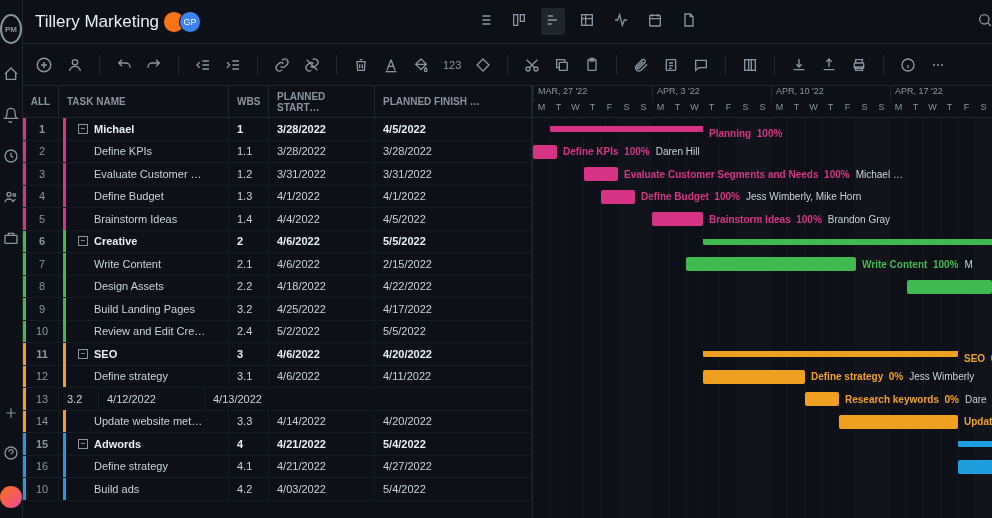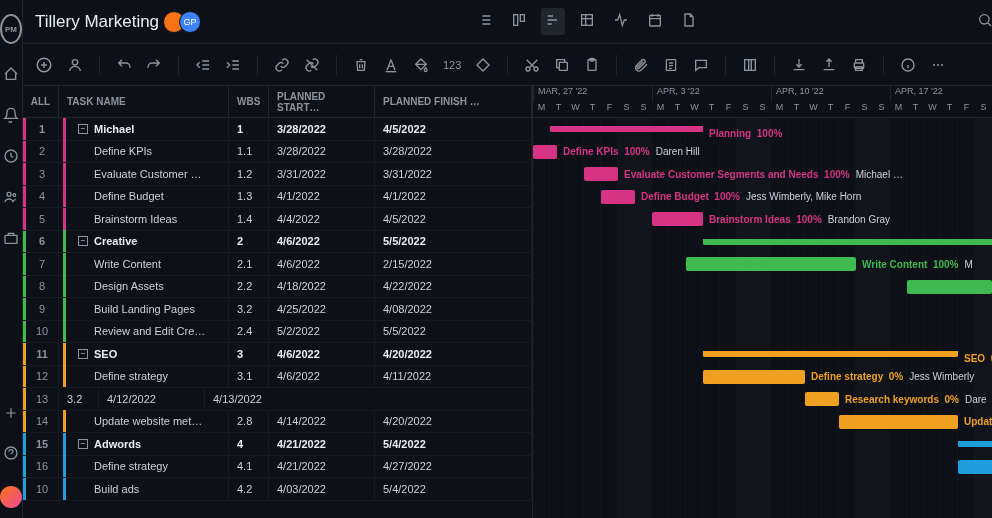--- a/index.html
+++ b/index.html
@@ -372,21 +372,21 @@
   <div class="c-end">4/22/2022</div>
             </div>
             <div class="grow">
               <div class="c-all" style="border-left-color:#3fb950">9</div>
   <div class="c-name">
                 <span class="bar" style="background:#3fb950"></span>
                 <span style="padding-left:16px">Build Landing Pages</span>
               </div>
   <div class="c-wbs">3.2</div>
   <div class="c-start">4/25/2022</div>
-  <div class="c-end">4/08/2022</div>
+  <div class="c-end">4/17/2022</div>
             </div>
             <div class="grow">
               <div class="c-all" style="border-left-color:#3fb950">10</div>
   <div class="c-name">
                 <span class="bar" style="background:#3fb950"></span>
                 <span style="padding-left:16px">Review and Edit Cre…</span>
               </div>
   <div class="c-wbs">2.4</div>
   <div class="c-start">5/2/2022</div>
   <div class="c-end">5/5/2022</div>
@@ -417,21 +417,21 @@
   <div class="c-wbs">3.2</div>
   <div class="c-start">4/12/2022</div>
   <div class="c-end">4/13/2022</div>
             </div>
             <div class="grow">
               <div class="c-all" style="border-left-color:#f0a020">14</div>
   <div class="c-name">
                 <span class="bar" style="background:#f0a020"></span>
                 <span style="padding-left:16px">Update website met…</span>
               </div>
-  <div class="c-wbs">2.8</div>
+  <div class="c-wbs">3.3</div>
   <div class="c-start">4/14/2022</div>
   <div class="c-end">4/20/2022</div>
             </div>
             <div class="grow parent">
               <div class="c-all" style="border-left-color:#1f9ede">15</div>
   <div class="c-name">
                 <span class="bar" style="background:#1f9ede"></span>
                 <span class="boxicon">−</span>
                 <span style="">Adwords</span>
               </div>

